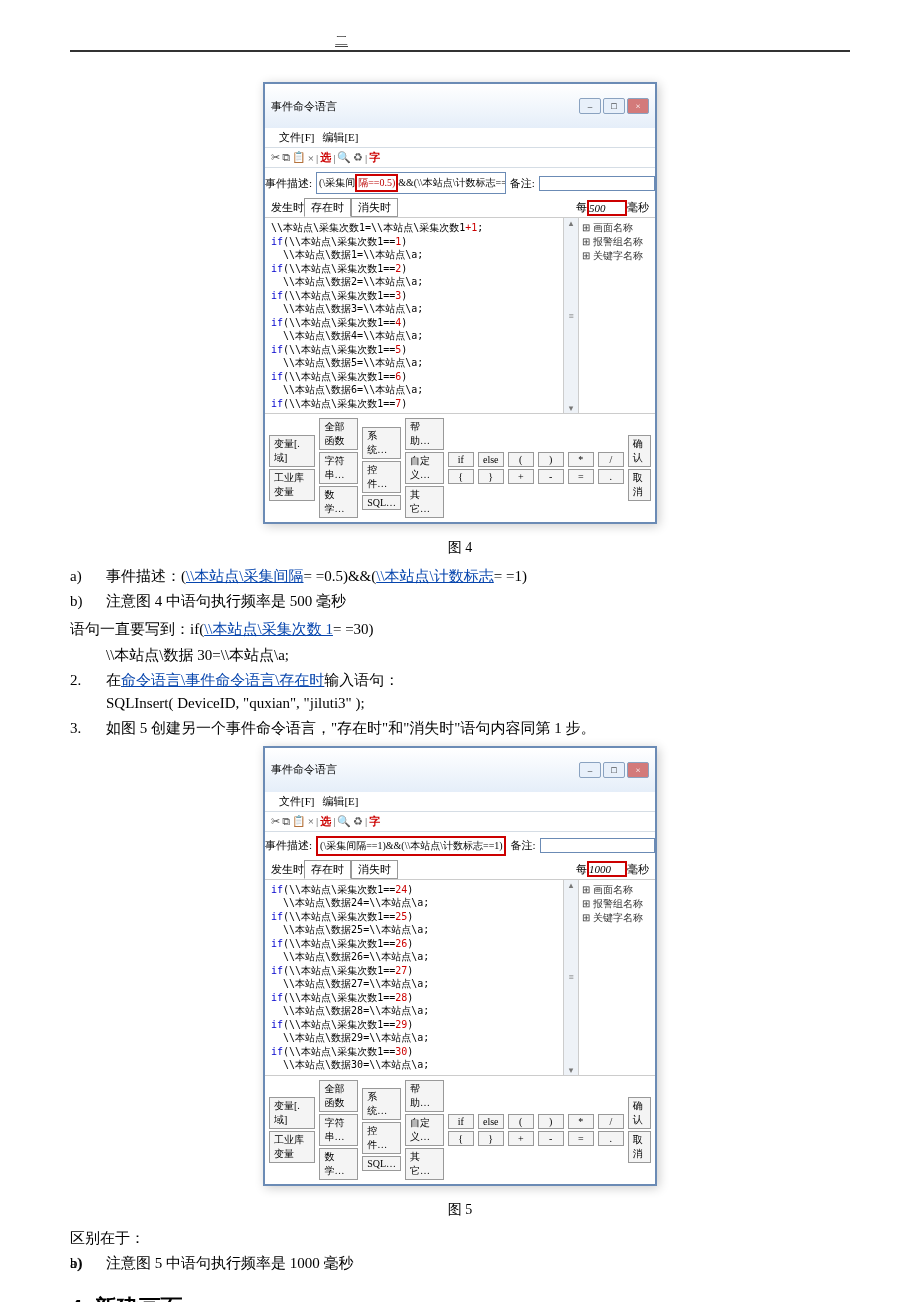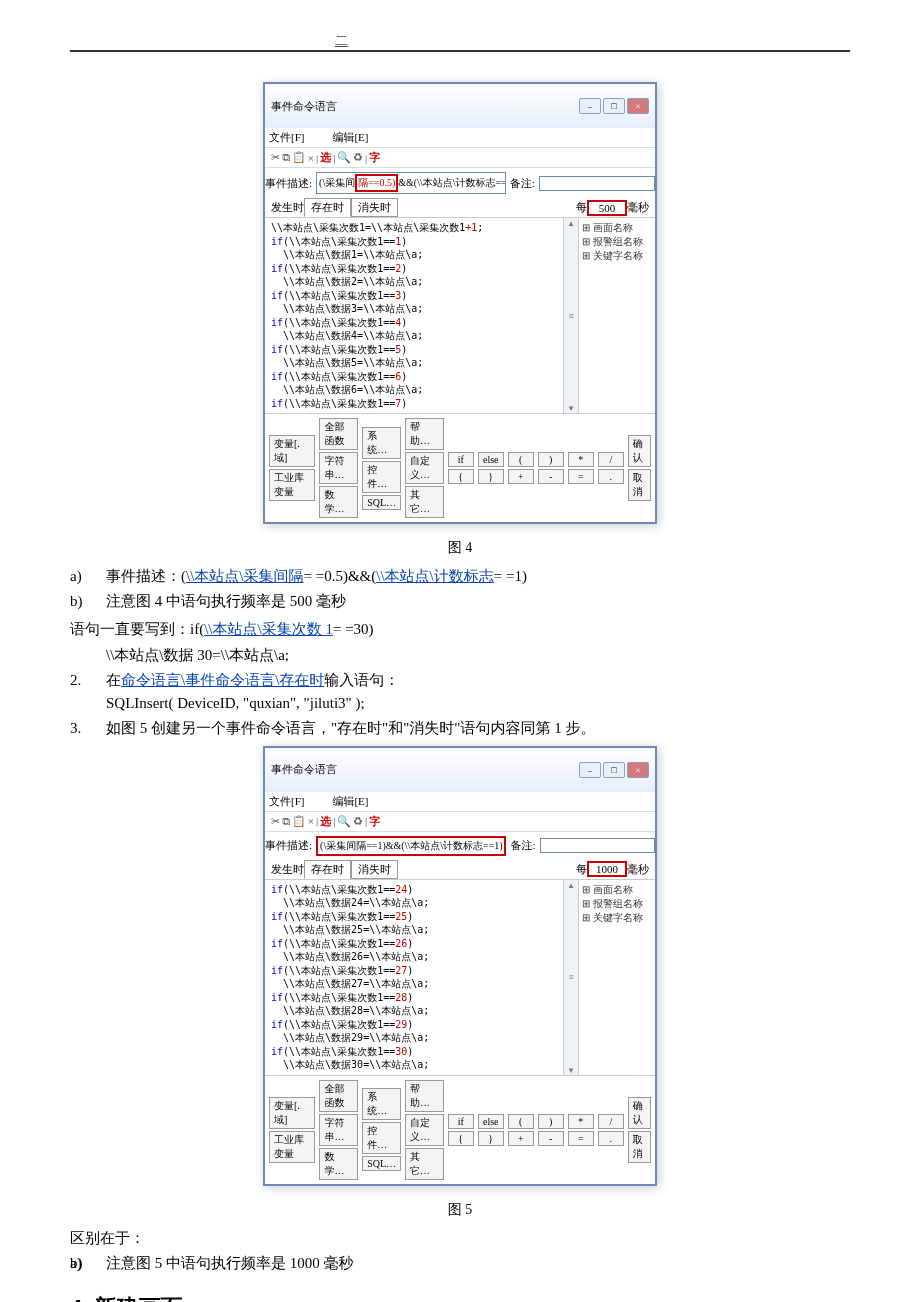--- a/index.html
+++ b/index.html
@@ -47,22 +47,22 @@
   .titlebar .winbtns { display:flex; gap:2px; }
   .titlebar .winbtns span {
     display:inline-block; width:20px; height:14px;
     border:1px solid #8aa2c0; border-radius:2px;
     font-size:9px; text-align:center; line-height:14px;
     background:#e8f0fa;
   }
   .titlebar .winbtns span.close { background:#d37a7a; color:#fff; }
   .menubar {
     font-size: 11px;
-    padding: 2px 4px;
-    display:flex; gap:28px;
+    padding: 2px 14px;
+    display:flex; gap:8px;
   }
   .toolbar {
     font-size: 11px;
     padding: 2px 6px;
     border-top:1px solid #d5dde5;
     border-bottom:1px solid #d5dde5;
     display:flex; align-items:center; gap:2px;
     color:#555;
   }
   .toolbar span.red { color:#c00; font-weight:bold; }
@@ -81,21 +81,21 @@
   .redframe { border:2px solid #c00; padding:0 1px; display:inline-block; }
   .tabrow {
     display:flex; align-items:center; gap:0; padding:0 6px;
     font-size:11px;
   }
   .tabrow .tab {
     border:1px solid #999; padding:1px 6px; background:#fff;
   }
   .tabrow .tab.active { border-bottom:1px solid #fff; }
   .each-label { margin-left:auto; }
-  .numbox { border:1px solid #6b8bb5; width:36px; text-align:center; }
+  .numbox { border:1px solid #6b8bb5; width:36px; text-align:left;font-style:italic; }
   .redbox { border:2px solid #c00; }
   .dbody { display:flex; }
   .codearea {
     flex:1; padding:3px 6px; font-size:10px; line-height:1.35;
     white-space:pre; font-family: "SimSun", monospace;
     border-top:1px solid #ccc;
     overflow:auto;
     position:relative;
   }
   .codearea .kw { color:#0000cd; }

